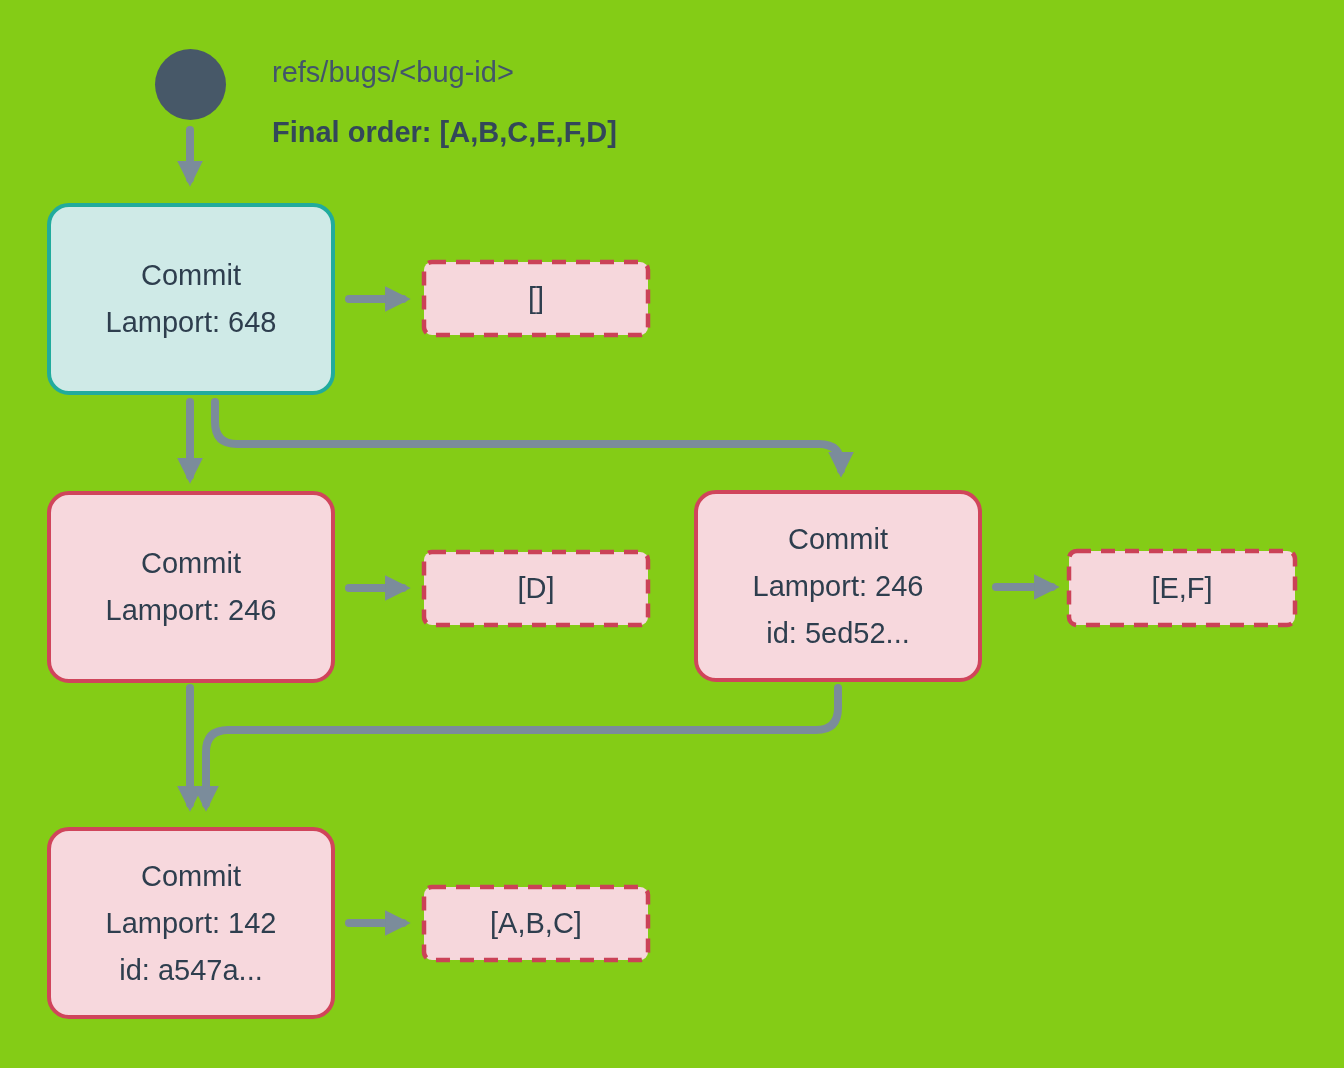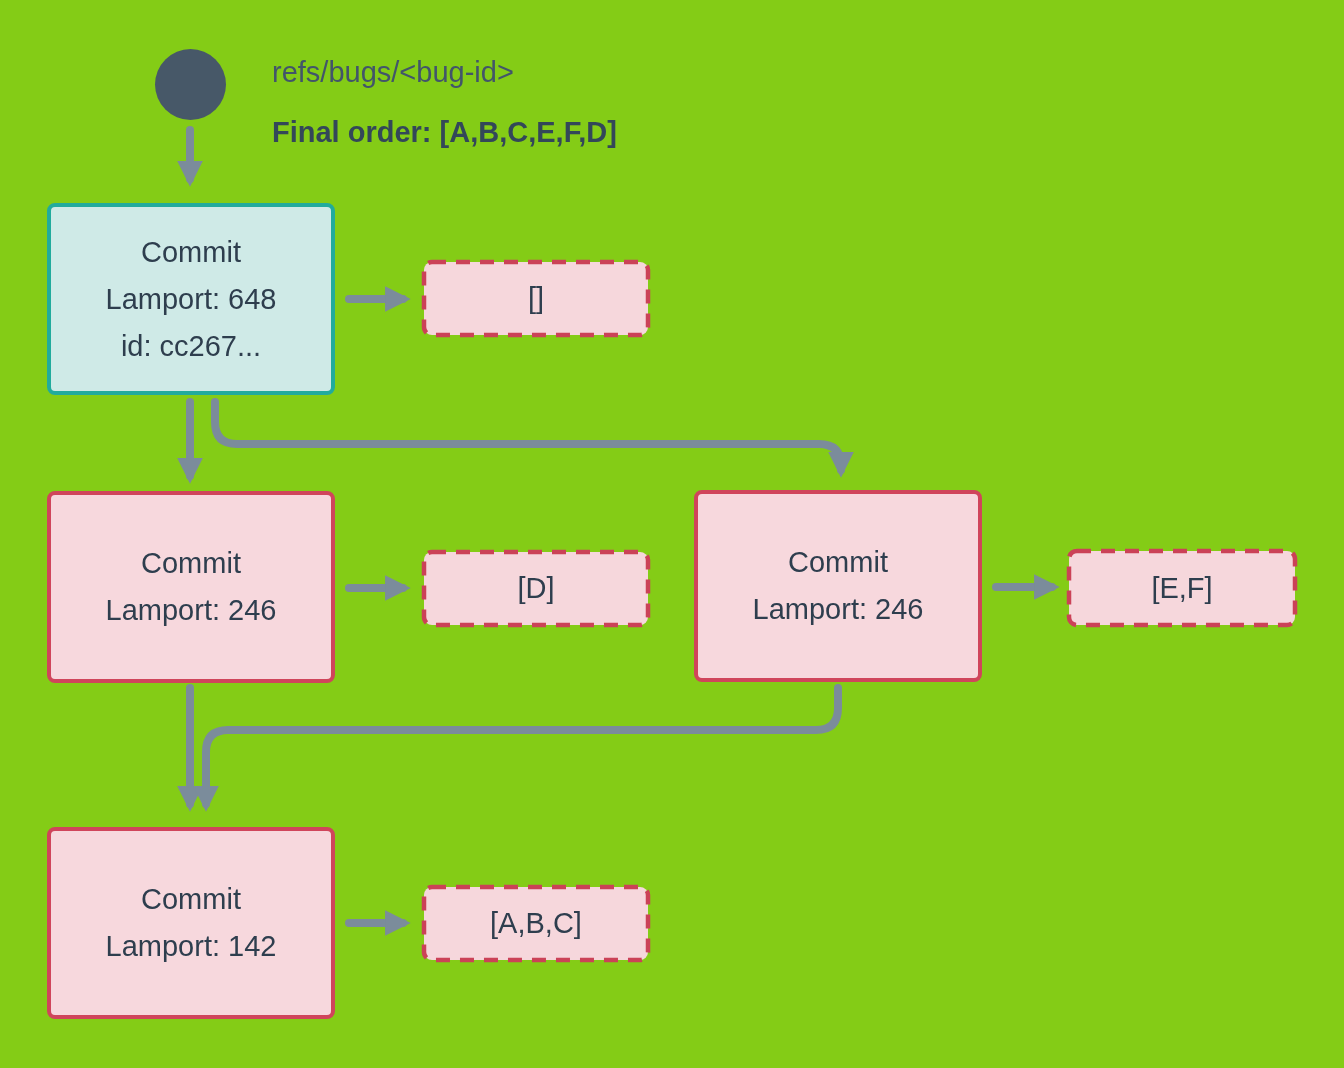--- a/index.html
+++ b/index.html
@@ -41,21 +41,21 @@
     line-height:32px;
     font-weight:bold;
     color:#334759;
     white-space:nowrap;
     text-align:right;
   }
   .commit{
     position:absolute;
     width:288px;height:192px;
     box-sizing:border-box;
-    border-radius:8px;
+    border-radius:22px;
     display:flex;
     flex-direction:column;
     align-items:center;
     justify-content:center;
     font-size:29px;
     line-height:47px;
     color:#2e3e4e;
     text-align:center;
   }
   .commit.teal{
@@ -116,36 +116,37 @@
     </g>
   </svg>
 
   <div class="ref-circle"></div>
   <div class="ref-label">refs/bugs/&lt;bug-id&gt;</div>
   <div class="final-label">Final order: [A,B,C,E,F,D]</div>
 
   <div class="commit teal commit-a">
     <div>Commit</div>
     <div>Lamport: 648</div>
-    <div>id: cc267...</div>
   </div>
 
   <div class="commit pink commit-b">
     <div>Commit</div>
     <div>Lamport: 246</div>
   </div>
 
   <div class="commit pink commit-c">
     <div>Commit</div>
     <div>Lamport: 246</div>
+    <div>id: 5ed52...</div>
   </div>
 
   <div class="commit pink commit-d">
     <div>Commit</div>
     <div>Lamport: 142</div>
+    <div>id: a547a...</div>
   </div>
 
   <div class="ops-label ops-a">[]</div>
   <div class="ops-label ops-b">[D]</div>
   <div class="ops-label ops-c">[E,F]</div>
   <div class="ops-label ops-d">[A,B,C]</div>
 
 </div>
 
 </body></html>

